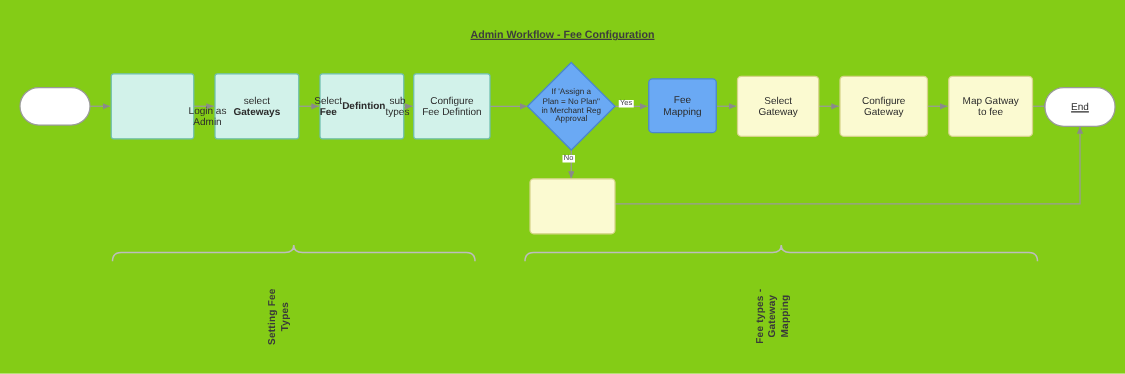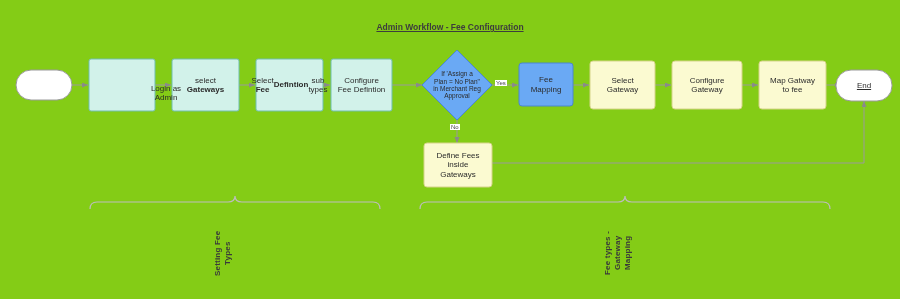--- a/index.html
+++ b/index.html
@@ -160,23 +160,20 @@
 Gateway</div>
 
   <div class="node-label" style="left:672px; top:61px; width:70px; height:48px;">Configure
 Gateway</div>
 
   <div class="node-label" style="left:759px; top:61px; width:67px; height:48px;">Map Gatway
 to fee</div>
 
   <div class="node-label" style="left:836px; top:70px; width:56px; height:31px;text-decoration:underline;">End</div>
 
-  <div class="node-label" style="left:424px; top:143px; width:68px; height:44px;">Define Fees
-inside
-Gateways</div>
 
   <div class="edge-label" style="left:495px; top:80px;">Yes</div>
   <div class="edge-label" style="left:450px; top:124px;">No</div>
 
   <div class="brace-label" style="left:213px; top:218px; height:70px;">Setting Fee
 Types</div>
   <div class="brace-label" style="left:603px; top:218px; height:70px;">Fee types -
 Gateway
 Mapping</div>
 

